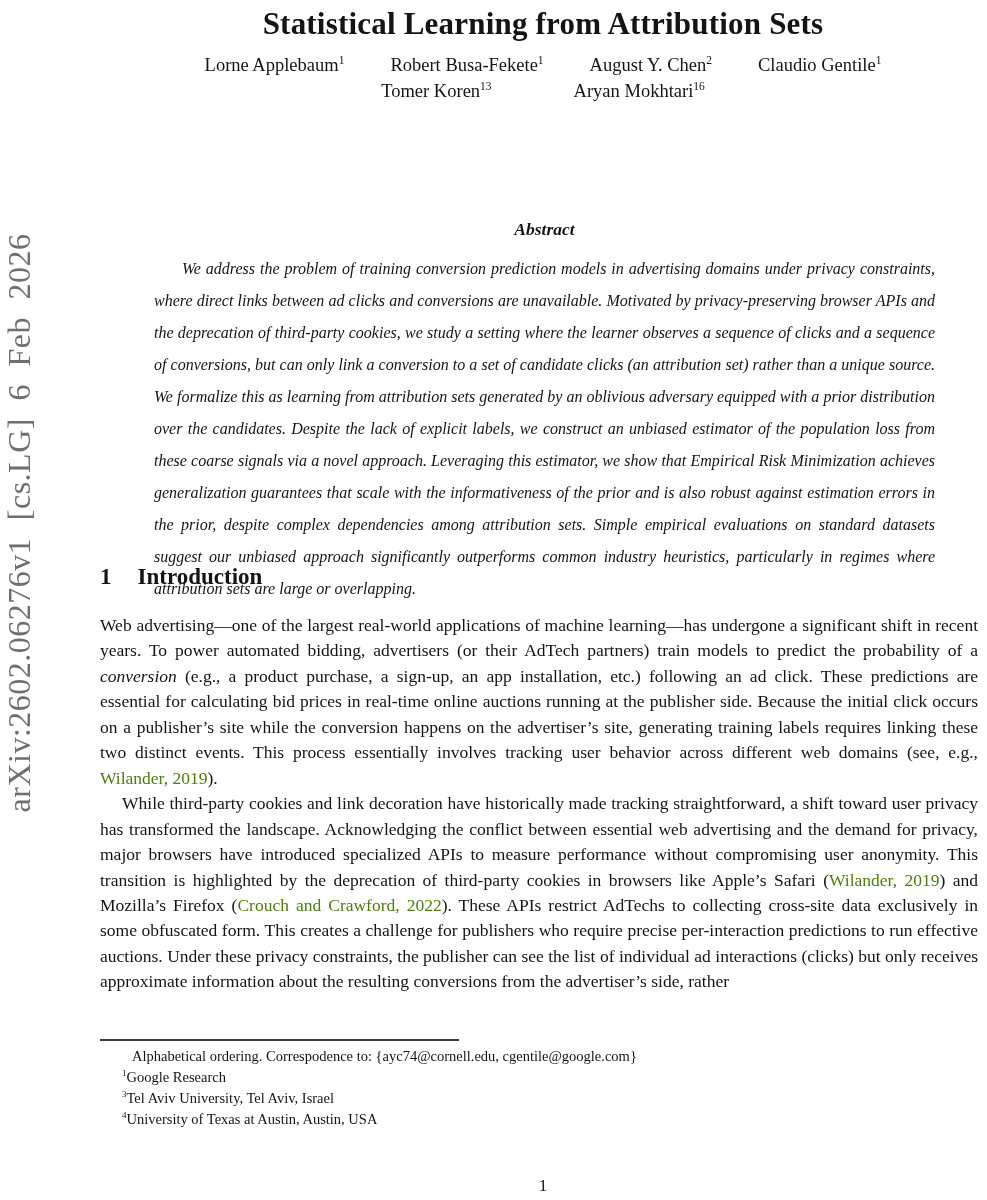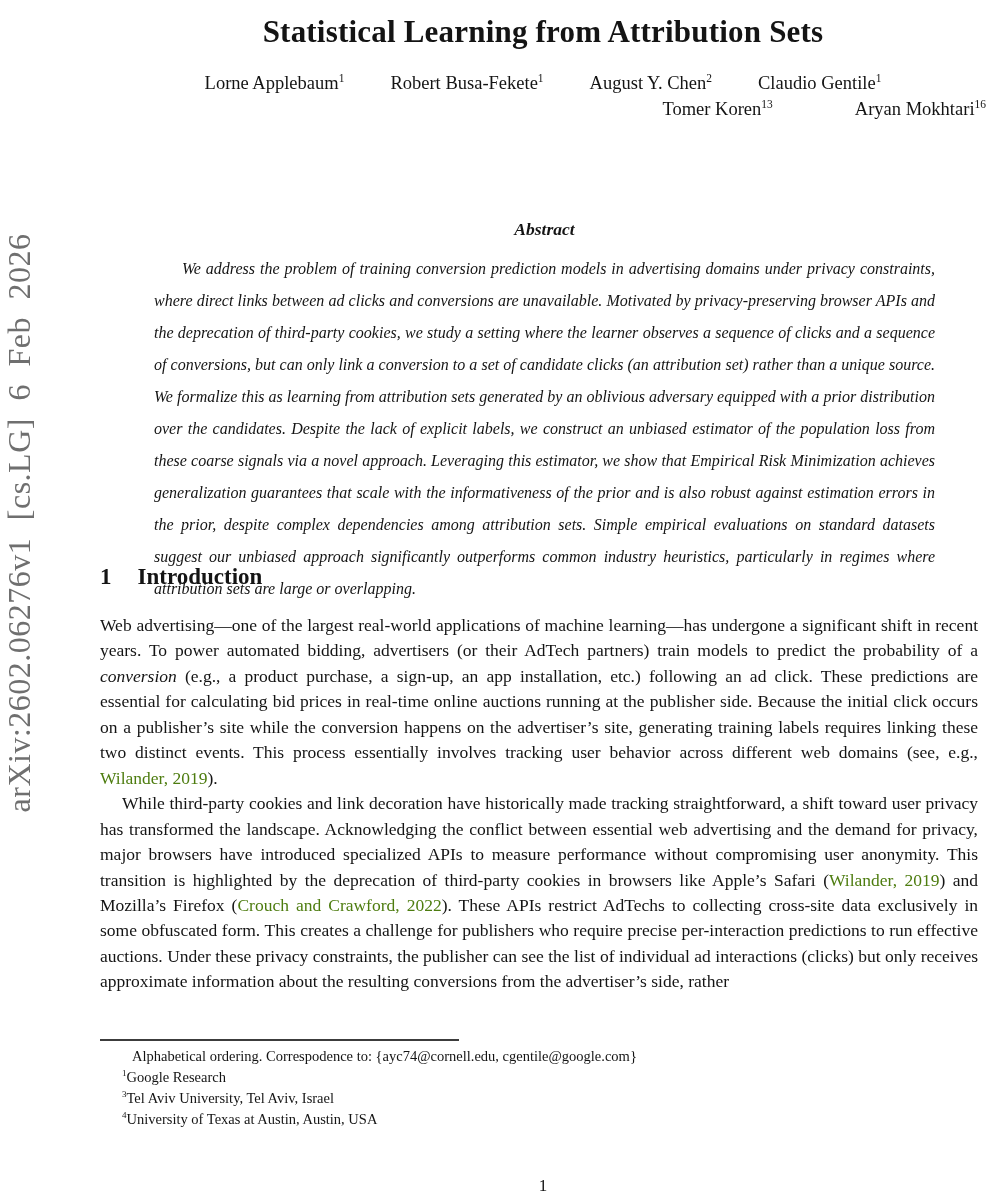--- a/index.html
+++ b/index.html
@@ -9,28 +9,28 @@
   }
   
   .watermark {
     position:absolute; left:-326px; top:500px; width:700px; height:46px;
     transform:rotate(-90deg); transform-origin:center;
     font-size:32px; color:#6f6f6f; text-align:center;
     word-spacing:9px; letter-spacing:0.5px; white-space:nowrap;
   }
   .content { position:absolute; left:100px; top:0; width:886px; }
   .title {
-    margin:0; padding-top:14px; text-align:center;
+    margin:0; padding-top:6px; text-align:center;
     font-size:31px; font-weight:bold; letter-spacing:0.2px;
   }
   .authors-row {
     display:flex; justify-content:center; font-size:18.5px; white-space:nowrap;
   }
-  .authors-row.row1 { column-gap:46px; margin-top:23px; }
-  .authors-row.row2 { column-gap:82px; margin-top:5px;justify-content:flex-end; }
+  .authors-row.row1 { column-gap:46px; margin-top:13px; }
+  .authors-row.row2 { column-gap:82px; margin-top:5px; }
   sup { font-size:62%; line-height:0; }
   .abstract { position:absolute; top:219px; left:154px; width:781px;font-style:italic; }
   .abstract-heading { margin:0; text-align:center; font-size:17.5px; font-weight:bold; }
   .abstract-text {
     margin:13px 0 7px 0; font-size:16px; line-height:32px;
     text-align:justify; text-indent:28px;
   }
   .body-block { position:absolute; top:564px; left:100px; width:878px; }
   .section-heading { margin:0; font-size:23px; font-weight:bold; }
   .section-number { margin-right:26px; }

